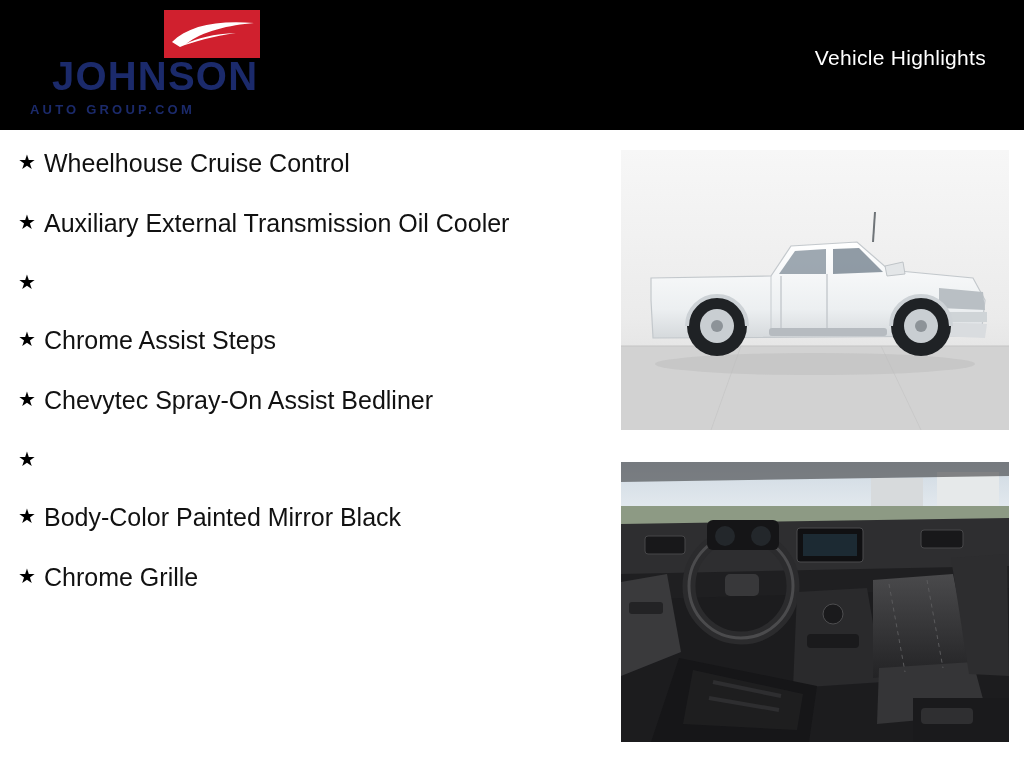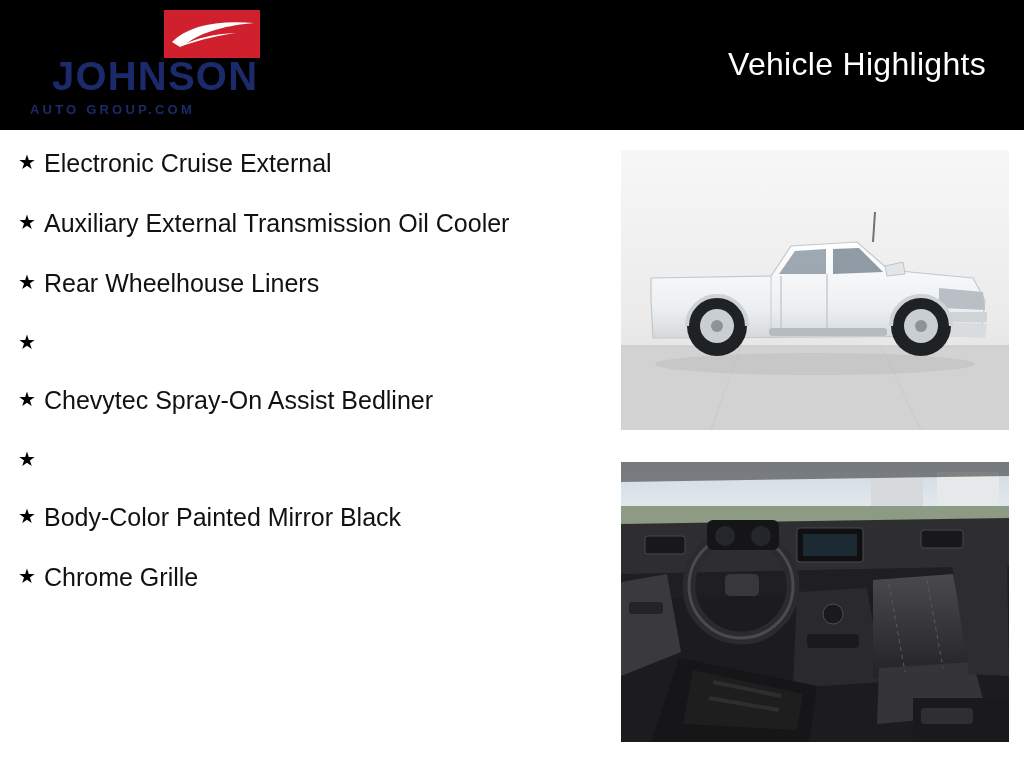--- a/index.html
+++ b/index.html
@@ -27,21 +27,21 @@
     top: 0;
     width: 1024px;
     height: 130px;
     background: #000000;
   }
   .header-title {
     position: absolute;
     right: 38px;
     top: 46px;
     color: #ffffff;
-    font-size: 32px;
+    font-size: 21px;
     letter-spacing: 0.3px;
     white-space: nowrap;
   }
 
   
   .logo {
     position: absolute;
     left: 28px;
     top: 8px;
     width: 232px;
@@ -161,32 +161,32 @@
     <svg class="logo-swoosh" viewBox="0 0 86 28">
       <path d="M2 22 C 18 6, 46 0, 84 3 C 60 5, 32 11, 16 24 C 26 18, 44 14, 66 13 C 44 16, 22 22, 10 27 Z" fill="#ffffff"></path>
     </svg>
     <div class="logo-johnson">JOHNSON</div>
     <div class="logo-sub">AUTO GROUP.COM</div>
   </div>
 
   <div class="highlights">
     <div class="hl-item">
       <div class="hl-bullet">★</div>
-      <div class="hl-text">Electronic Cruise External</div>
+      <div class="hl-text">Wheelhouse Cruise Control</div>
     </div>
     <div class="hl-item">
       <div class="hl-bullet">★</div>
       <div class="hl-text">Auxiliary External Transmission Oil Cooler</div>
     </div>
     <div class="hl-item">
       <div class="hl-bullet">★</div>
-      <div class="hl-text">Rear Wheelhouse Liners</div>
-    </div>
-    <div class="hl-item">
-      <div class="hl-bullet">★</div>
+    </div>
+    <div class="hl-item">
+      <div class="hl-bullet">★</div>
+      <div class="hl-text">Chrome Assist Steps</div>
     </div>
     <div class="hl-item">
       <div class="hl-bullet">★</div>
       <div class="hl-text">Chevytec Spray-On Assist Bedliner</div>
     </div>
     <div class="hl-item">
       <div class="hl-bullet">★</div>
     </div>
     <div class="hl-item">
       <div class="hl-bullet">★</div>

